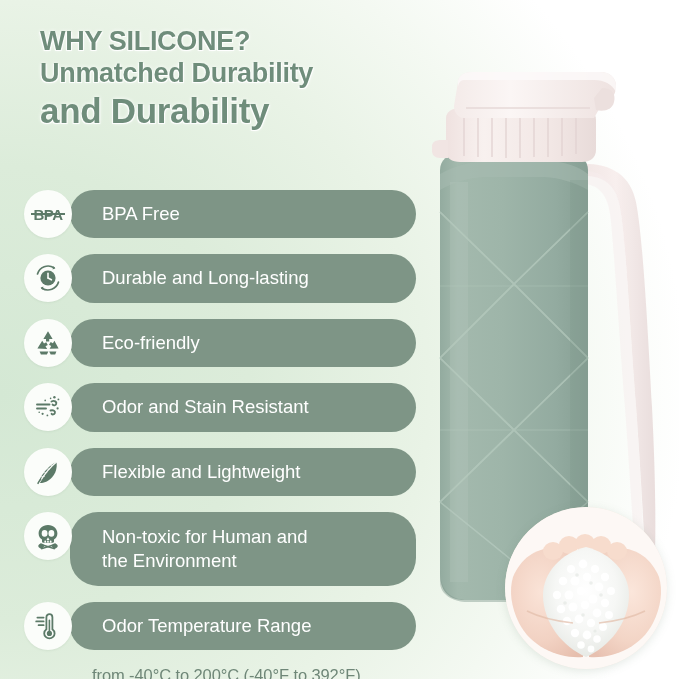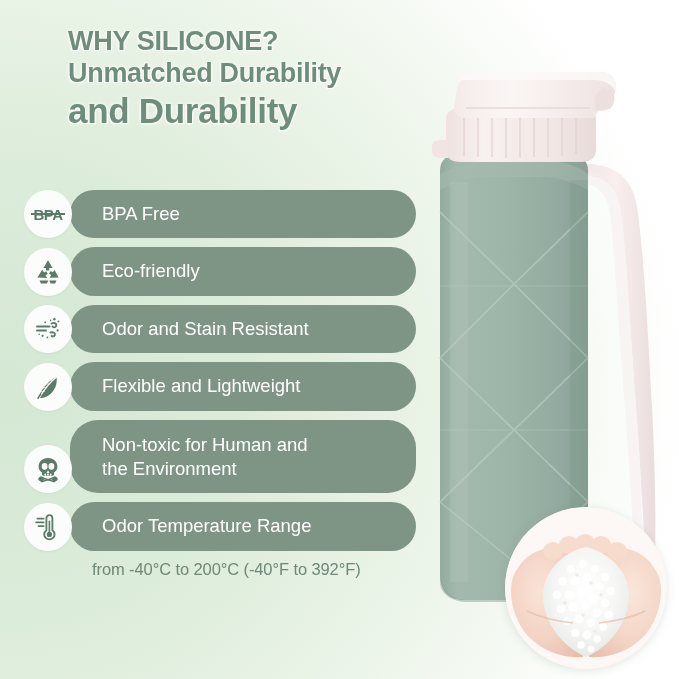--- a/index.html
+++ b/index.html
@@ -22,21 +22,20 @@
     overflow: hidden;
   }
 
   
   .title-block {
     position: absolute;
     left: 40px;
     top: 26px;
     width: 400px;
     z-index: 6;
-    margin-left: 28px;
   }
   .title-line {
     color: #6f8d7b;
     font-weight: bold;
     letter-spacing: -0.3px;
     line-height: 1.18;
     text-shadow:
        0 0 4px rgba(255,255,255,.95),
        1px 1px 0 rgba(255,255,255,.85),
       -1px 1px 0 rgba(255,255,255,.85);
@@ -49,22 +48,22 @@
   .features {
     position: absolute;
     left: 24px;
     top: 190px;
     width: 392px;
     z-index: 6;
   }
   .feature-row {
     position: relative;
     display: flex;
-    align-items: flex-end;
-    margin-bottom: 9px;
+    align-items: flex-start;
+    margin-bottom: 16px;
   }
   .feature-icon {
     flex: 0 0 auto;
     width: 48px;
     height: 48px;
     border-radius: 50%;
     background: #fbfdfa;
     display: flex;
     align-items: center;
     justify-content: center;
@@ -334,20 +333,40 @@
 
     <div class="feature-row">
       <div class="feature-icon">
         <span class="bpa-text">BPA</span>
       </div>
       <div class="feature-pill">
         <span>BPA Free</span>
       </div>
     </div>
 
+    <div class="feature-row">
+      <div class="feature-icon">
+        <svg width="30" height="30" viewBox="0 0 30 30">
+          <g fill="none" stroke="#5c7a68" stroke-width="1.7" stroke-linecap="round">
+            <path d="M4.5 11 A11 11 0 0 1 21 4.8"></path>
+            <path d="M25.5 19 A11 11 0 0 1 9 25.2"></path>
+          </g>
+          <path d="M20.2 3.2 L22.4 5.2 L19.6 6.6 Z" fill="#5c7a68"></path>
+          <path d="M9.8 26.8 L7.6 24.8 L10.4 23.4 Z" fill="#5c7a68"></path>
+          <circle cx="15" cy="15" r="7.6" fill="#5c7a68"></circle>
+          <g stroke="#fbfdfa" stroke-width="1.6" stroke-linecap="round">
+            <line x1="15" y1="15" x2="15" y2="10.4"></line>
+            <line x1="15" y1="15" x2="18.4" y2="16.8"></line>
+          </g>
+        </svg>
+      </div>
+      <div class="feature-pill">
+        <span>Durable and Long-lasting</span>
+      </div>
+    </div>
 
     <div class="feature-row">
       <div class="feature-icon">
         <svg width="30" height="30" viewBox="0 0 30 30">
           <g fill="#5c7a68">
             <path d="M15 3.2 L19.6 11 L16.2 11 L16.2 13.6 L13 13.6 L13 11 L10.4 11 Z"></path>
             <path d="M4.4 20.6 L9.2 12.8 L11 15.6 L13.2 14.2 L14.8 17 L12.5 18.3 L14.2 21 Z"></path>
             <path d="M25.6 20.6 L16.6 20.8 L18.2 18.1 L16 16.7 L17.7 14 L19.9 15.3 L21.4 12.7 Z"></path>
             <path d="M6.6 23.4 L15.4 23.4 L13.9 26.6 L7.9 26.6 Z"></path>
             <path d="M23.4 23.4 L16.2 23.4 L17.7 26.6 L22.2 26.6 Z"></path>

